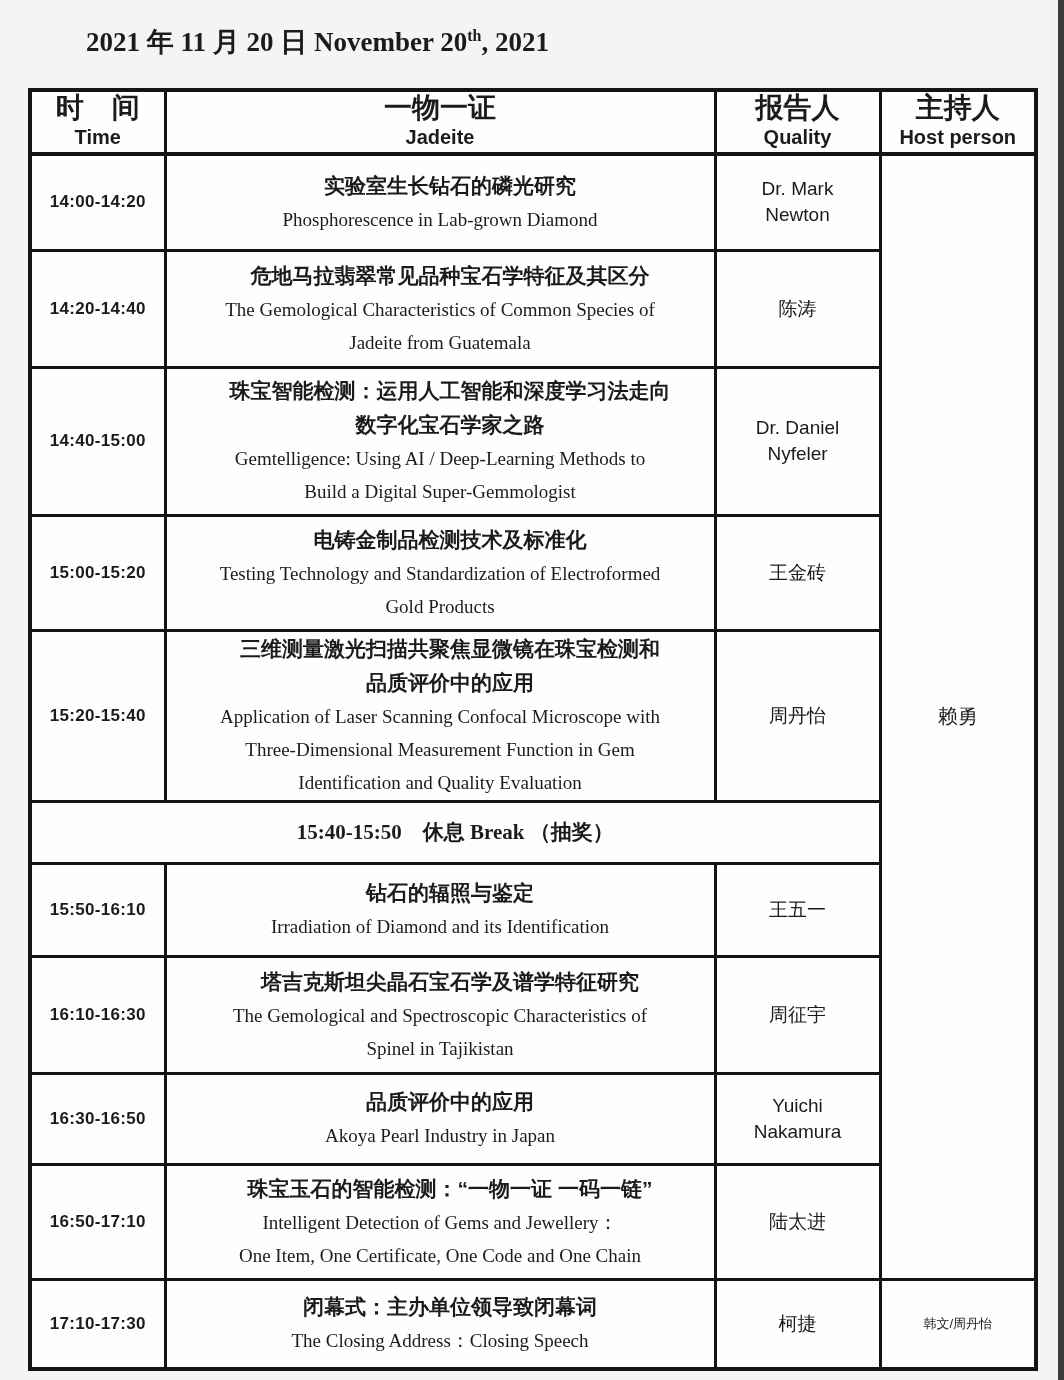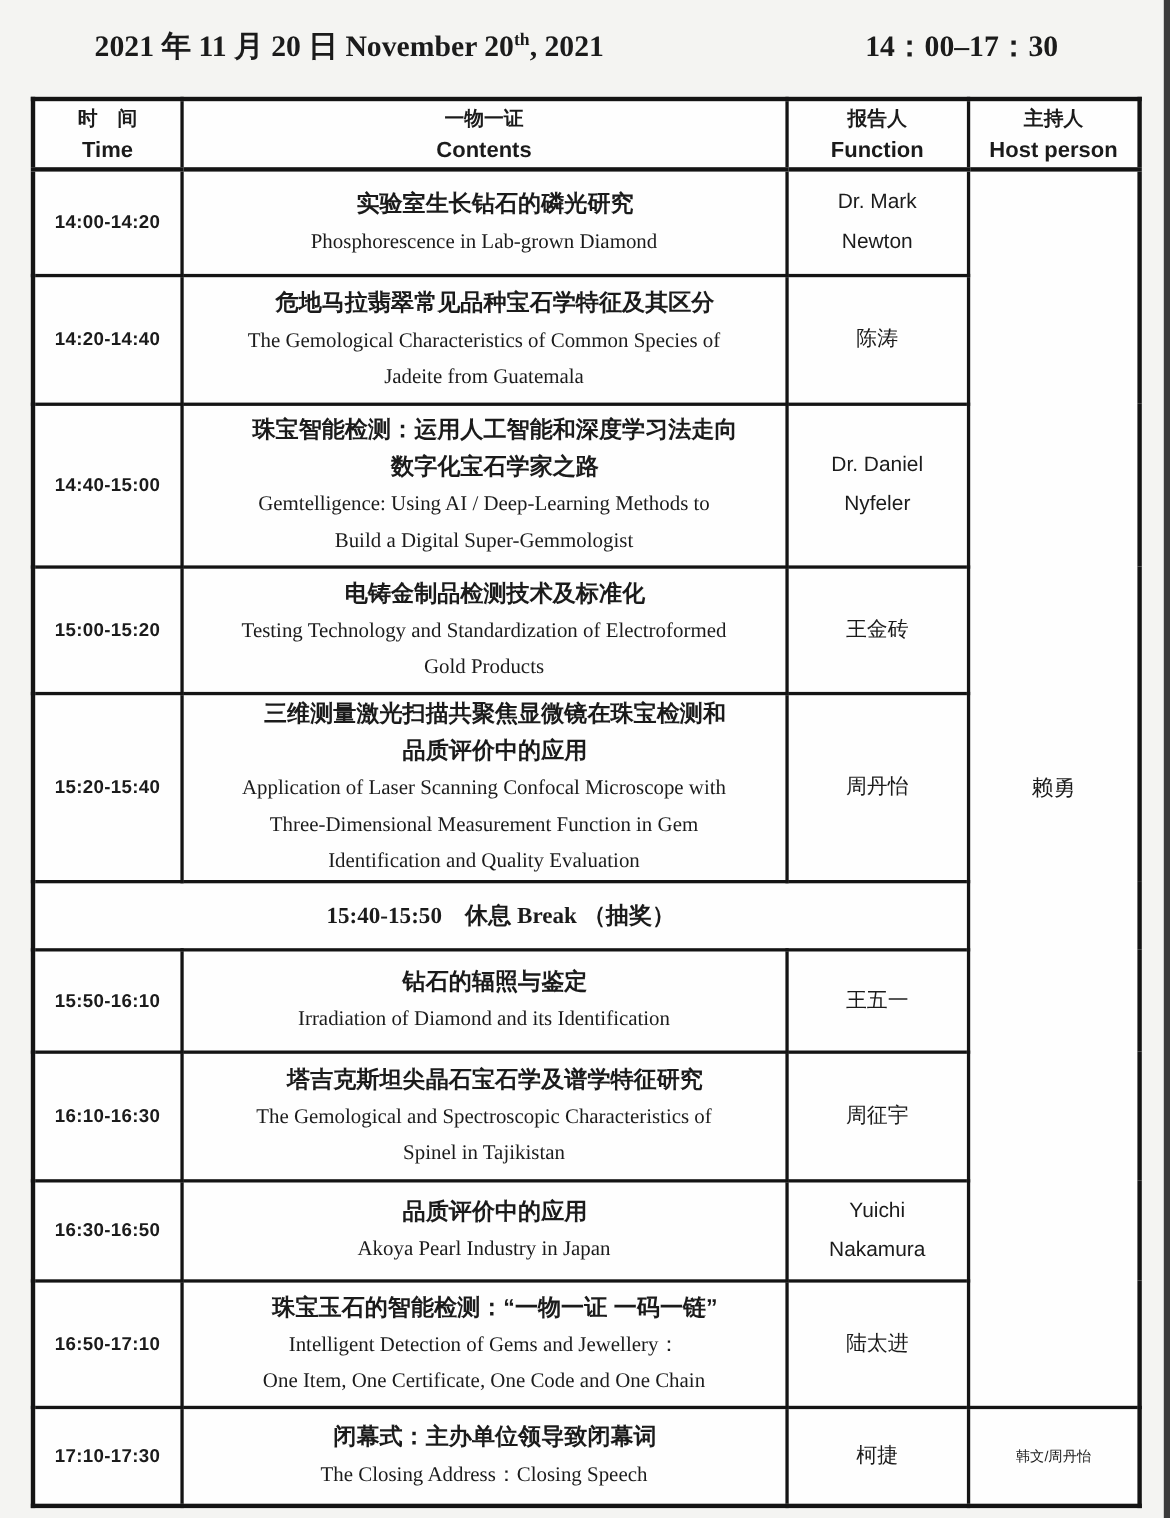--- a/index.html
+++ b/index.html
@@ -48,21 +48,21 @@
   }
   table.schedule th, table.schedule td {
     border: 3px solid #141414;
     padding: 0 2px;
     text-align: center;
     vertical-align: middle;
     overflow: hidden;
   }
   tr.head th { border-bottom-width: 4px; }
 
-  .hdr-cn { font-size: 18px; font-weight: 700; line-height: 30px; }
+  .hdr-cn { font-size: 28px; font-weight: 700; line-height: 30px; }
   .hdr-en { font-size: 20px; font-weight: 700; line-height: 28px; font-family: "Liberation Sans", sans-serif; text-align: center; }
 
   td.time {
     font-size: 17px;
     font-weight: 700;
     letter-spacing: 0.3px;
     font-family: "Liberation Sans", sans-serif;
   }
   .title-cn {
     font-size: 21px;
@@ -72,65 +72,64 @@
     padding-left: 20px;
   }
   .title-en {
     font-family: "Liberation Serif", serif;
     font-size: 19px;
     line-height: 33px;
     white-space: pre-line;
   }
   td.speaker {
     font-size: 19px;
-    line-height: 36px;
+    line-height: 26px;
     white-space: pre-line;
   }
   td.host { font-size: 20px; }
   td.host-last { font-size: 13px; }
   td.break-cell {
     font-size: 21px;
     font-weight: 700;
     font-family: "Liberation Serif", serif;
     white-space: pre;
   }
 </style>
 </head>
 <body>
 
 <div class="page">
 
   <div class="dateline">
     <div>
       <span>2021 年 11 月 20 日</span><span> November 20</span><sup>th</sup><span>, 2021</span>
     </div>
-    <div>14：00–17：30</div>
   </div>
 
   <table class="schedule">
     <colgroup>
       <col style="width:135px">
         <col style="width:550px">
         <col style="width:165px">
         <col style="width:156px">
     </colgroup>
 
     <tbody>
         <tr class="head" style="height:64px">
       <th>
         <div class="hdr-cn">时　间</div>
         <div class="hdr-en">Time</div>
       </th>
       <th>
         <div class="hdr-cn">一物一证</div>
-        <div class="hdr-en">Contents</div>
+        <div class="hdr-en">Jadeite</div>
       </th>
       <th>
         <div class="hdr-cn">报告人</div>
-        <div class="hdr-en">Function</div>
+        <div class="hdr-en">Quality</div>
       </th>
       <th>
         <div class="hdr-cn">主持人</div>
         <div class="hdr-en">Host person</div>
       </th>
     </tr>
 
     <tr style="height:96px">
       <td class="time">14:00-14:20</td>
       <td>

